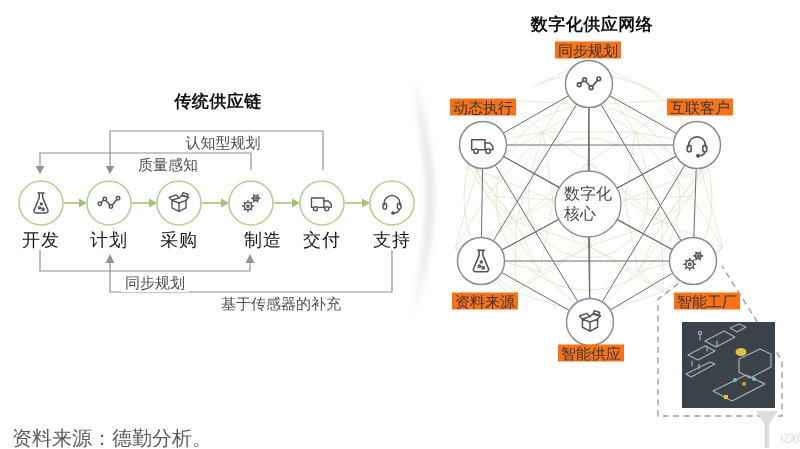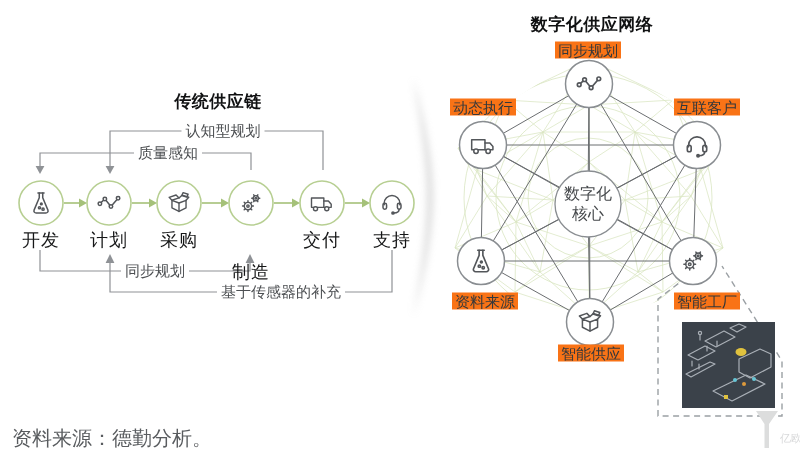--- a/index.html
+++ b/index.html
@@ -1,24 +1,24 @@
 <!DOCTYPE html>
 <html><head>
 <meta charset="utf-8">
 <style>
   html,body{margin:0;padding:0;background:#fff;}
   .stage{position:relative;width:800px;height:449px;background:#ffffff;overflow:hidden;
          font-family:"Liberation Sans","DejaVu Sans",sans-serif;}
   .stage svg.art{position:absolute;left:0;top:0;}
   .lbl{position:absolute;white-space:nowrap;}
   .panel-title{transform:translateX(-50%);font-weight:bold;font-size:17px;color:#101112;letter-spacing:.5px;}
-  .ann{transform:translate(-50%,-50%);font-size:15px;color:#4c4f52;background:#fff;padding:0 4px;line-height:18px;}
+  .ann{transform:translate(-50%,-50%);font-size:15px;color:#4c4f52;background:#fff;padding:0 4px;line-height:18px;margin-top:12px;}
   .stage-label{transform:translate(-50%,-50%);font-weight:normal;font-size:18px;color:#151617;letter-spacing:1px;}
   .node-label{transform:translate(-50%,-50%);font-size:15px;color:#35383b;background:#f97316;padding:0 3px;line-height:17px;}
-  .center-label{transform:translate(-50%,-50%);text-align:center;font-size:16px;line-height:20px;color:#45484b;}
+  .center-label{transform:translate(-50%,-50%);text-align:left;font-size:16px;line-height:20px;color:#45484b;}
   .source{font-size:20px;color:#595c5f;}
   .publisher{transform:translateX(-50%);font-weight:bold;font-size:18px;color:#121314;}
   .wm-text{font-size:11px;color:#d8d9da;}
 </style>
 </head>
 <body>
 
 <div class="stage">
 
 <svg class="art" width="800" height="449" viewBox="0 0 800 449">
@@ -309,27 +309,27 @@
 <div class="lbl panel-title" style="left:218px;top:90px;">传统供应链</div>
 
 <div class="lbl ann" style="left:223px;top:131px;">认知型规划</div>
 <div class="lbl ann" style="left:168px;top:153px;">质量感知</div>
 <div class="lbl ann" style="left:155px;top:271px;">同步规划</div>
 <div class="lbl ann" style="left:281px;top:292px;">基于传感器的补充</div>
 
 <div class="lbl stage-label" style="left:41px;top:240px;">开发</div>
 <div class="lbl stage-label" style="left:109px;top:240px;">计划</div>
 <div class="lbl stage-label" style="left:179px;top:240px;">采购</div>
-<div class="lbl stage-label" style="left:251px;top:240px;margin-top:32px;">制造</div>
+<div class="lbl stage-label" style="left:263px;top:240px;">制造</div>
 <div class="lbl stage-label" style="left:322px;top:240px;">交付</div>
 <div class="lbl stage-label" style="left:392px;top:240px;">支持</div>
 
 <div class="lbl node-label" style="left:588px;top:50px;">同步规划</div>
 <div class="lbl node-label" style="left:483px;top:107px;">动态执行</div>
-<div class="lbl node-label" style="left:700px;top:107px;margin-left:7px;">互联客户</div>
+<div class="lbl node-label" style="left:700px;top:107px;">互联客户</div>
 <div class="lbl node-label" style="left:485px;top:301px;">资料来源</div>
 <div class="lbl node-label" style="left:707px;top:301px;">智能工厂</div>
 <div class="lbl node-label" style="left:591px;top:353px;">智能供应</div>
 
 <div class="lbl center-label" style="left:588px;top:204px;">
   <div>数字化</div>
   <div>核心</div>
 </div>
 
 <div class="lbl source" style="left:12px;top:425px;">资料来源：德勤分析。</div>

